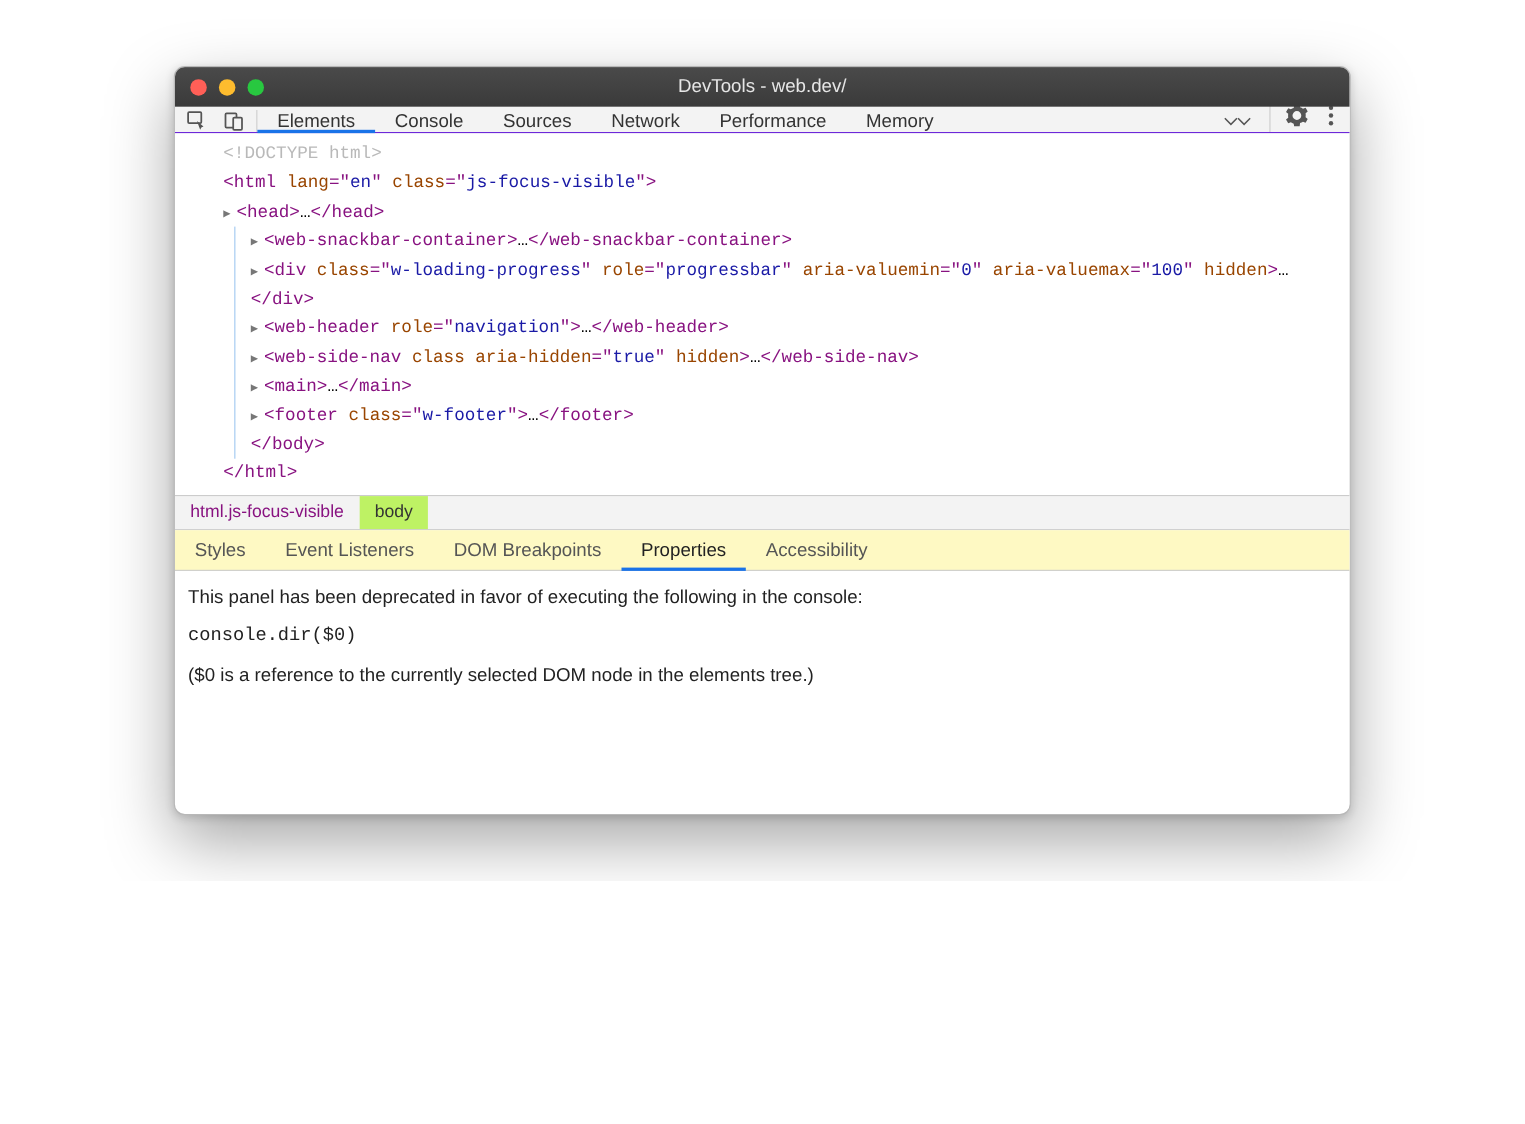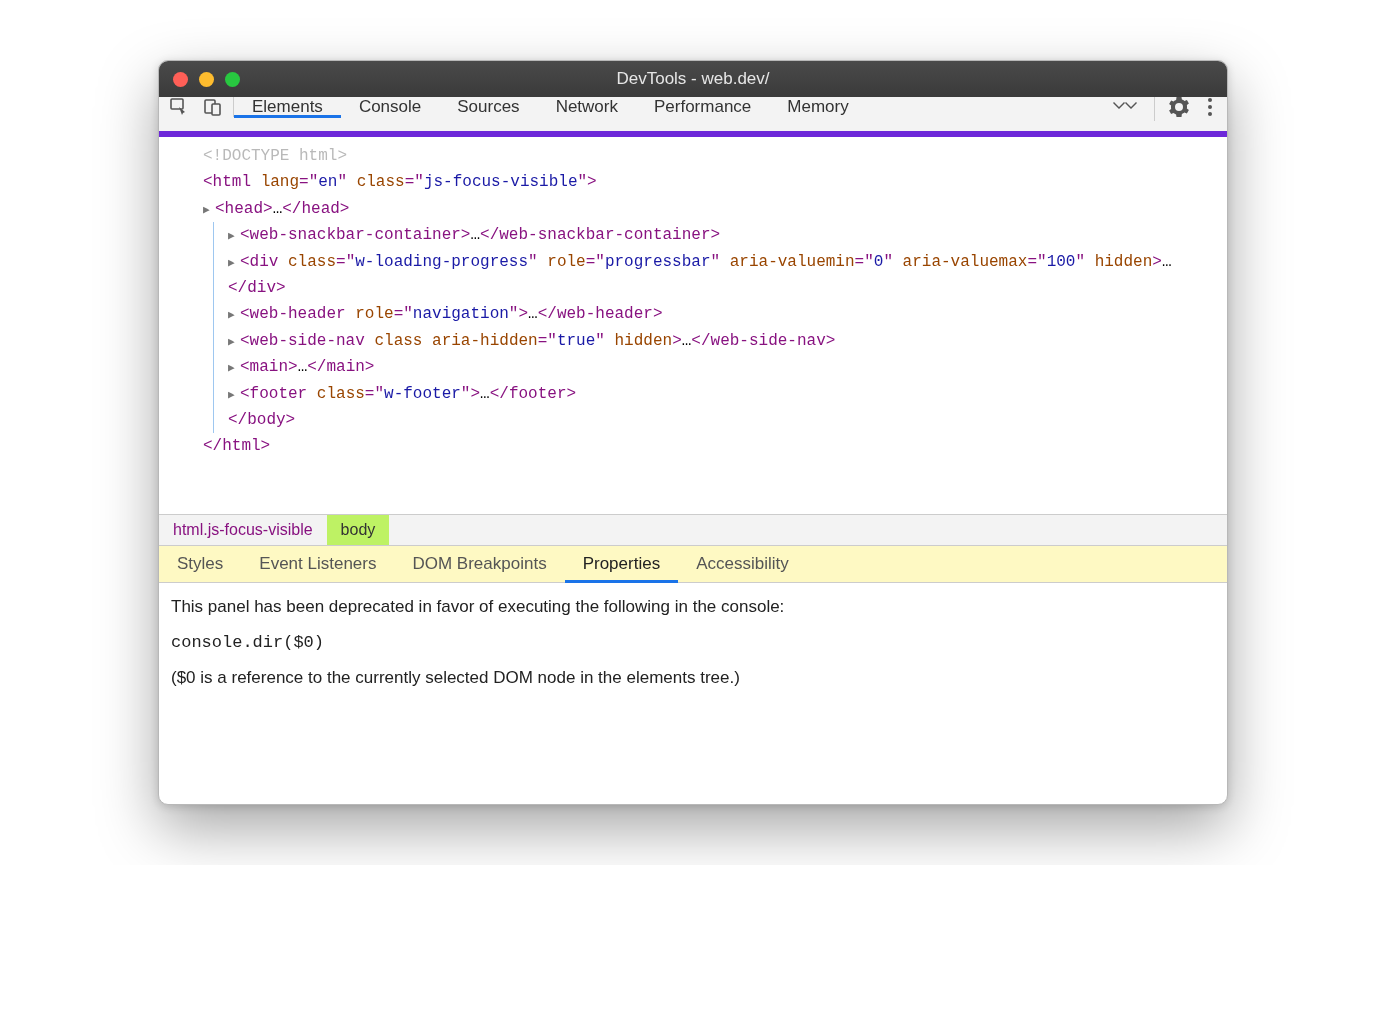--- a/index.html
+++ b/index.html
@@ -31,25 +31,25 @@
   .traffic { display: flex; gap: 11px; padding-left: 14px; }
   .dot { width: 15px; height: 15px; border-radius: 50%; }
   .red { background:#ff5f57; } .yellow { background:#febc2e; } .green { background:#28c840; }
   .title {
     position: absolute; left: 0; right: 0; text-align: center;
     color: #e6e6e6; font-size: 17px; font-weight: 400;
     pointer-events: none;
   }
   
   .toolbar {
-    height: 40px;
+    height: 24px;
     background: #f3f3f3;
-    border-bottom: 6px solid #6d28d9;
+    border-bottom: 1px solid #6d28d9;
     display: flex;
-    align-items: flex-start;
+    align-items: flex-end;
     padding: 0;
   }
   .tb-left { display:flex; align-items:center; padding:0 10px; border-right:1px solid #ccc; gap:14px;}
   .tb-icon { width:20px; height:20px; display:flex; align-items:center; justify-content:center; color:#555; }
   .tabs { display:flex; align-items:stretch; flex:1; }
   .tab {
     display:flex; align-items:center; padding:0 18px; font-size:17px;
     color:#333; cursor:pointer; position:relative;
   }
   .tab.active { color:#333; font-weight:400;}
@@ -75,21 +75,20 @@
   .attrv { color:#1a1aa6; } 
   .punc { color:#881280; }
   .graytxt { color:#888; font-style: italic; }
   .ell-dots { color:#888; letter-spacing:2px; font-size:14px;}
   .guide { border-left:1px solid #9ec7f0; margin-left:38px; }
   .guide .row.indent2 { padding-left: 14px;}
   
   .crumbs {
     display:flex; background:#f3f3f3; border-top:1px solid #ccc; border-bottom:1px solid #ccc;
     font-size:16px;
-    margin-top:48px;
   }
   .crumb { padding:6px 14px; color:#881280; cursor:pointer; }
   .crumb.sel { background:#bef264; color:#333; }
   
   .subtabs {
     display:flex; background:#fef9c3; border-bottom:1px solid #ccc; font-size:17px;
   }
   .subtab { padding:8px 18px; color:#555; cursor:pointer; position:relative;}
   .subtab.active { color:#222; }
   .subtab.active::after {

